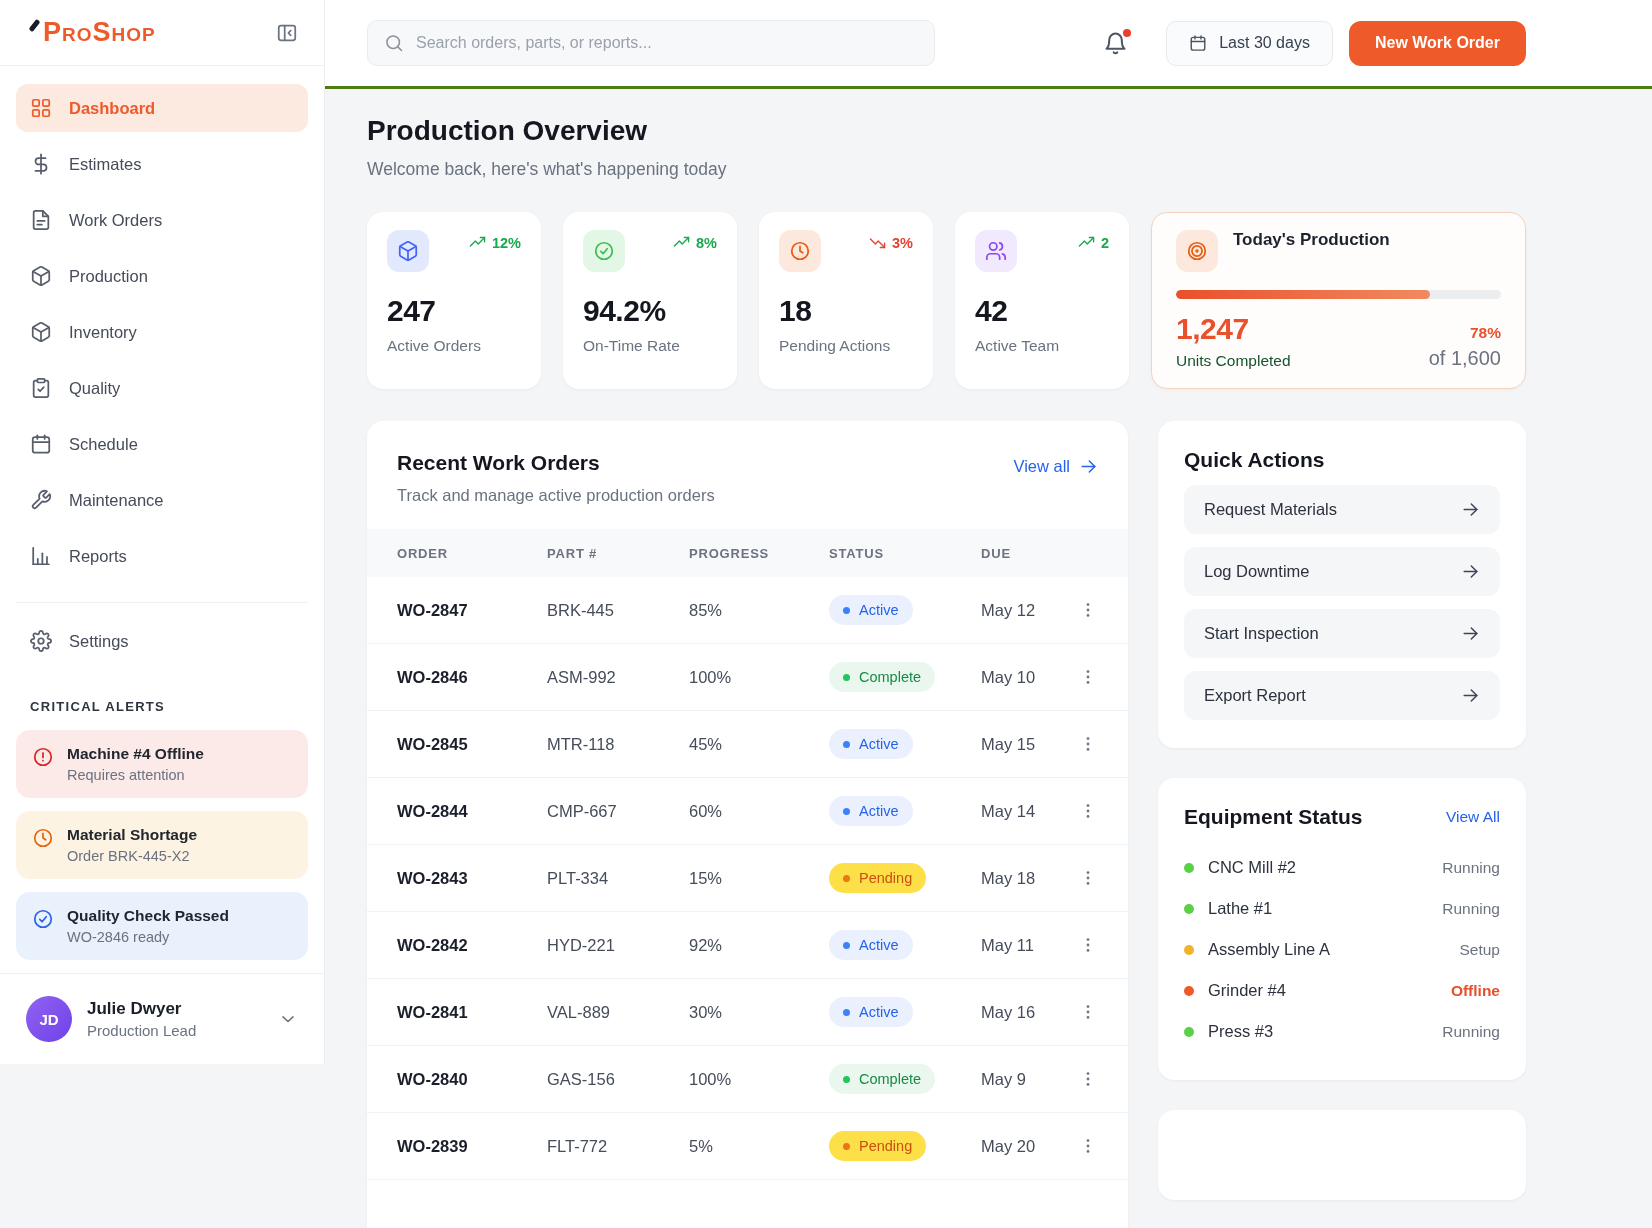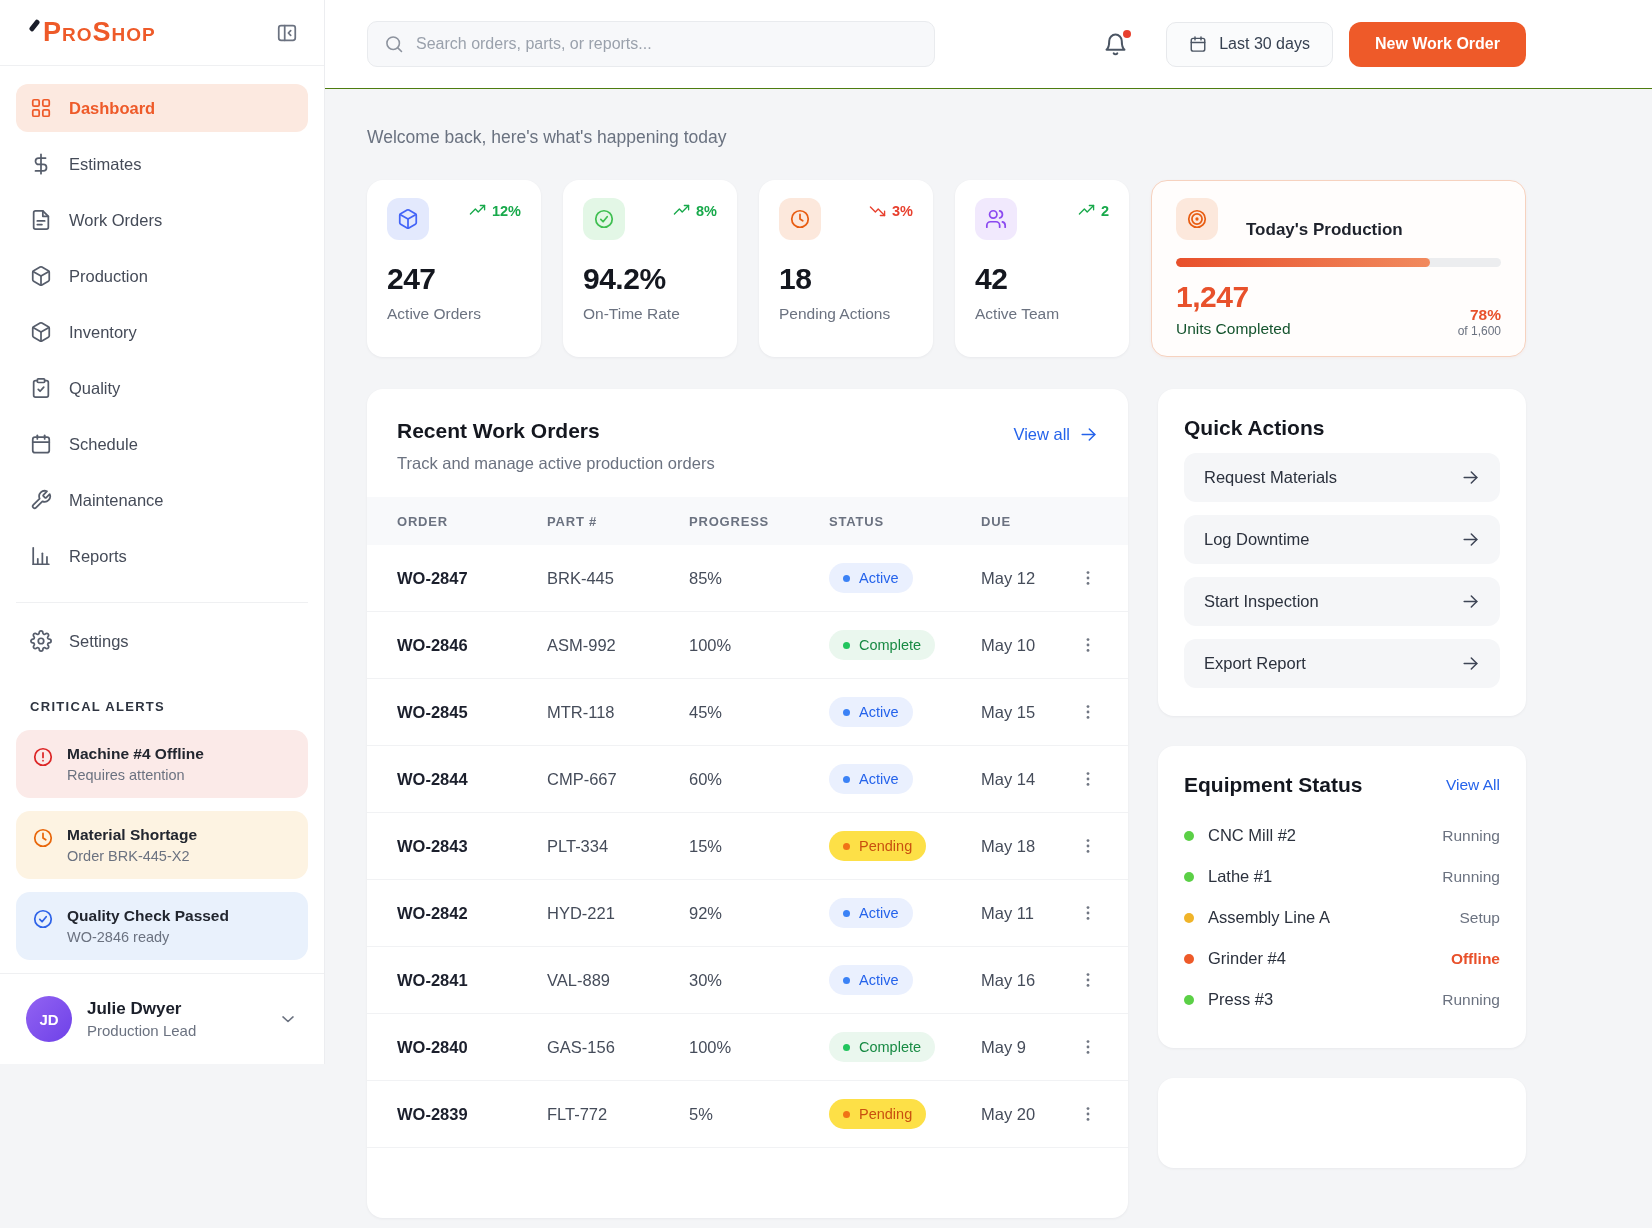--- a/index.html
+++ b/index.html
@@ -31,21 +31,21 @@
   .alert-t { font-size:15.5px; font-weight:600; color:#22262F; }
   .alert-s { font-size:14.5px; color:#6B7280; margin-top:4px; }
   .profile { margin-top:auto; border-top:1px solid #EFF0F2; padding:22px 26px; display:flex; align-items:center; gap:15px; cursor:pointer; }
   .avatar { width:46px; height:46px; border-radius:50%; background:linear-gradient(135deg,#9263F2,#6E41E8); color:#fff; font-size:15px; font-weight:700; display:flex; align-items:center; justify-content:center; }
   .p-name { font-size:17px; font-weight:600; color:#1B1F2A; }
   .p-role { font-size:15px; color:#6B7280; margin-top:3px; }
   .p-chev { margin-left:auto; color:#6B7280; }
 
   
   .main { flex:1; display:flex; flex-direction:column; }
-  .topbar { height:89px; background:#fff; border-bottom:1px solid #4d7c0f; display:flex; align-items:center; padding:0 126px 0 42px; }
+  .topbar { height:89px; background:#fff; border-bottom:3px solid #4d7c0f; display:flex; align-items:center; padding:0 126px 0 42px; }
   .search { width:568px; height:46px; border-radius:10px; background:#F7F8FA; border:1px solid #E9EBEE; display:flex; align-items:center; padding:0 16px; gap:12px; color:#8D939E; }
   .search input { border:none; outline:none; background:transparent; font-family:inherit; font-size:16px; color:#4B5563; flex:1; }
   .search input::placeholder { color:#9AA1AC; }
   .top-spacer { flex:1; }
   .bell-wrap { position:relative; color:#4B5563; margin-right:38px; cursor:pointer; }
   .bell-dot { position:absolute; top:-2px; right:-3px; width:8px; height:8px; border-radius:50%; background:#E8402E; }
   .date-btn { height:45px; padding:0 22px; border-radius:10px; border:1px solid #E7E9EC; background:#FAFBFC; display:flex; align-items:center; gap:12px; font-size:16px; color:#374151; cursor:pointer; margin-right:16px; }
   .date-btn .dicon { color:#4B5563; }
   .primary-btn { height:45px; padding:0 26px; border-radius:12px; background:#EE5A29; border:none; color:#fff; font-family:inherit; font-size:16px; font-weight:600; cursor:pointer; }
 
@@ -64,29 +64,29 @@
   .tile-purple { background:#F1E9FD; color:#8B49F0; }
   .trend { display:flex; align-items:center; gap:6px; font-size:14.5px; font-weight:600; margin-top:4px; }
   .trend[data-dir="up"]   { color:#18A94B; }
   .trend[data-dir="down"] { color:#E8402E; }
   .trend[data-dir="down"] svg { transform:scaleY(-1); }
   .stat-value { font-size:30px; font-weight:700; color:#14171F; margin-top:22px; letter-spacing:-0.5px; }
   .stat-label { font-size:15.5px; color:#6B7280; margin-top:9px; }
 
   
   .prod-card { background:#FFFDFC; border:1.5px solid #F6D2BF; border-radius:16px; padding:17px 24px 18px; box-shadow:0 1px 3px rgba(238,90,41,.06); }
-  .prod-head { display:flex; align-items:flex-end; gap:28px; }
+  .prod-head { display:flex; align-items:flex-start; gap:15px; }
   .prod-title { font-size:17px; font-weight:600; color:#1E222C; }
   .prod-bar { margin-top:18px; height:9px; border-radius:6px; background:#ECEDEF; overflow:hidden; }
   .prod-fill { height:100%; border-radius:6px; background:linear-gradient(90deg,#E8502B,#F18A5E); }
   .prod-bottom { display:flex; justify-content:space-between; align-items:flex-end; margin-top:13px; }
   .prod-value { font-size:30px; font-weight:700; color:#E8512B; letter-spacing:-0.5px; }
   .prod-label { font-size:15.5px; color:#14532d; margin-top:6px; }
   .prod-pct { font-size:15.5px; font-weight:600; color:#E8512B; text-align:right; }
-  .prod-of { font-size:12px; color:#6B7280; }
+  .prod-of { font-size:20px; color:#6B7280; margin-top:5px; }
 
   
   .cols { margin-top:32px; display:grid; grid-template-columns:1fr 368px; gap:30px; align-items:start; }
 
   
   .orders-card { background:#fff; border-radius:16px; box-shadow:0 1px 3px rgba(16,24,40,.05); padding-bottom:70px; }
   .orders-head { padding:30px 30px 24px; display:flex; justify-content:space-between; align-items:flex-start;gap:22px; }
   .card-title { font-size:21px; font-weight:600; color:#14171F; }
   .orders-sub { font-size:16.5px; color:#6B7280; margin-top:11px; }
   .view-all { display:flex; align-items:center; gap:9px; color:#2563EB; font-size:16.5px; font-weight:500; cursor:pointer; margin-top:6px; }
@@ -331,20 +331,21 @@
             <line x1="8" y1="2.5" x2="8" y2="6.5"></line>
             <line x1="3" y1="10" x2="21" y2="10"></line>
           </svg>
         </span>
       <span>Last 30 days</span>
     </button>
     <button class="primary-btn">New Work Order</button>
   </header>
 
   <div class="content">
+    <h1 class="page-title">Production Overview</h1>
     <div class="page-sub">Welcome back, here's what's happening today</div>
 
     <div class="stats">
       <div class="stat-card">
         <div class="stat-head">
           <div class="tile tile-blue">
               <svg class="ic" width="22" height="22" viewBox="0 0 24 24">
                 <path d="M21 16V8a2 2 0 00-1-1.73l-7-4a2 2 0 00-2 0l-7 4A2 2 0 003 8v8a2 2 0 001 1.73l7 4a2 2 0 002 0l7-4A2 2 0 0021 16z"></path>
                 <polyline points="3.3 7 12 12 20.7 7"></polyline>
                 <line x1="12" y1="22" x2="12" y2="12"></line>

